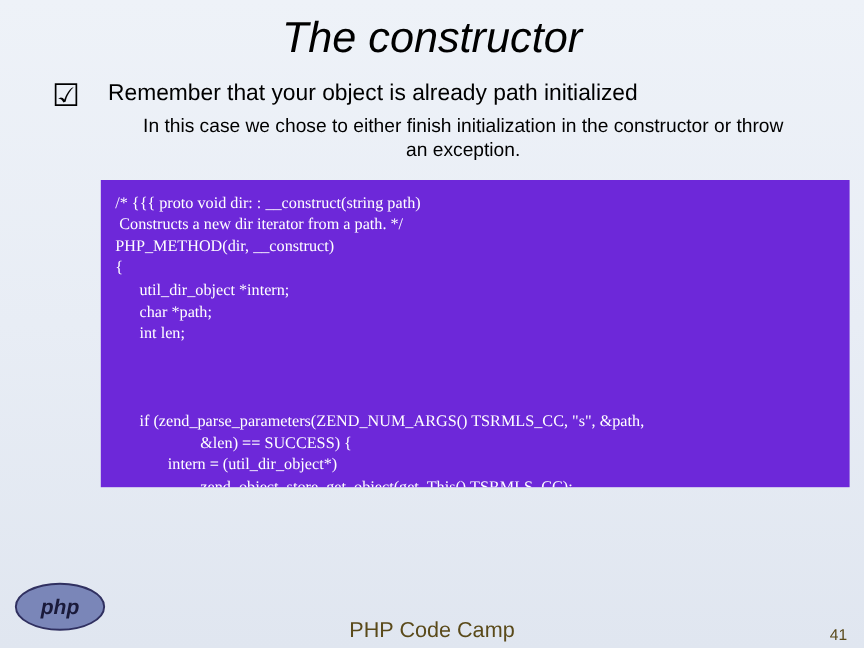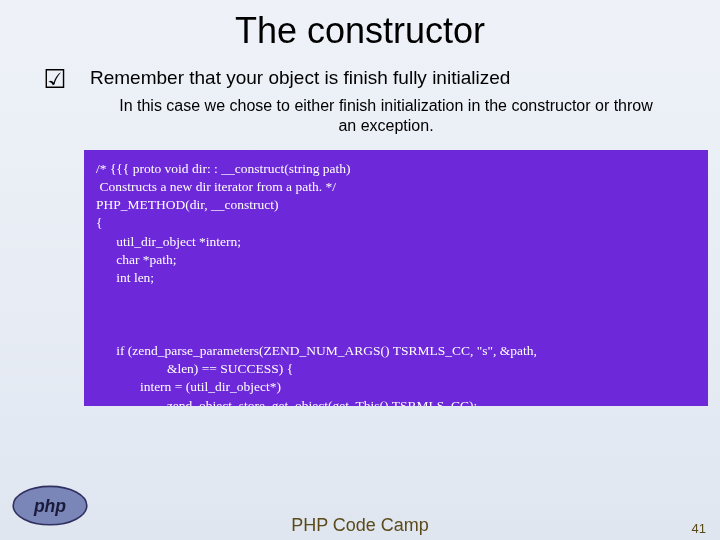--- a/index.html
+++ b/index.html
@@ -9,20 +9,21 @@
     background: linear-gradient(180deg, #eef2f8 0%, #e8edf5 50%, #e0e6f0 100%);
     position: relative;
   }
   .title {
     text-align: center;
     font-size: 36px;
     font-weight: 400;
     color: #000;
     padding: 10px 0 6px 0;
     font-family: Verdana, Arial, sans-serif;
+    font-style: italic;
   }
   .content-row {
     display: flex;
     align-items: flex-start;
     padding: 8px 20px 0 20px;
   }
   .bullet-col {
     width: 70px;
     text-align: center;
     font-size: 26px;
@@ -90,21 +91,21 @@
   }
 </style>
 </head>
 <body>
 
 <h1 class="title">The constructor</h1>
 
 <div class="content-row">
   <div class="bullet-col">☑</div>
   <div class="text-col">
-    <div class="point-main">Remember that your object is finish fully initialized</div>
+    <div class="point-main">Remember that your object is already path initialized</div>
     <div class="point-sub">In this case we chose to either finish initialization in the constructor or throw an exception.</div>
   </div>
 </div>
 
 <div class="code-block">/* {{{ proto void dir: : __construct(string path)
  Constructs a new dir iterator from a path. */
 PHP_METHOD(dir, __construct)
 {
       util_dir_object *intern;
       char *path;

